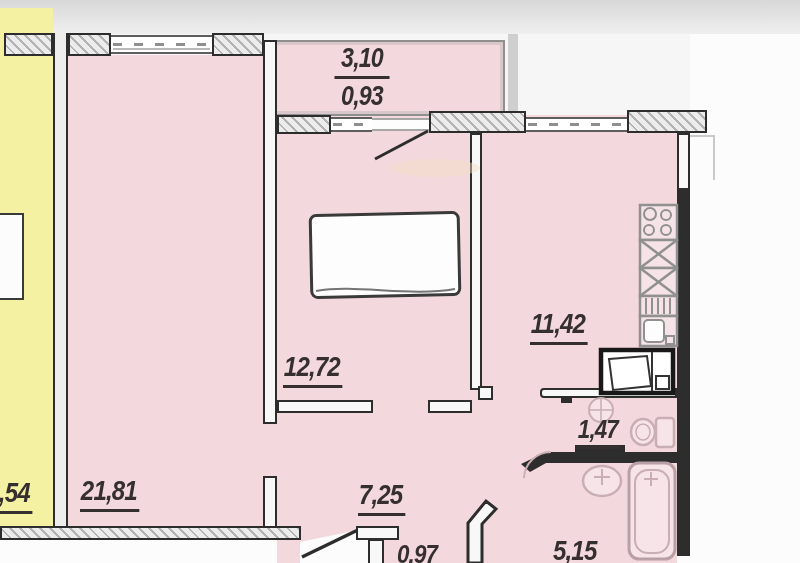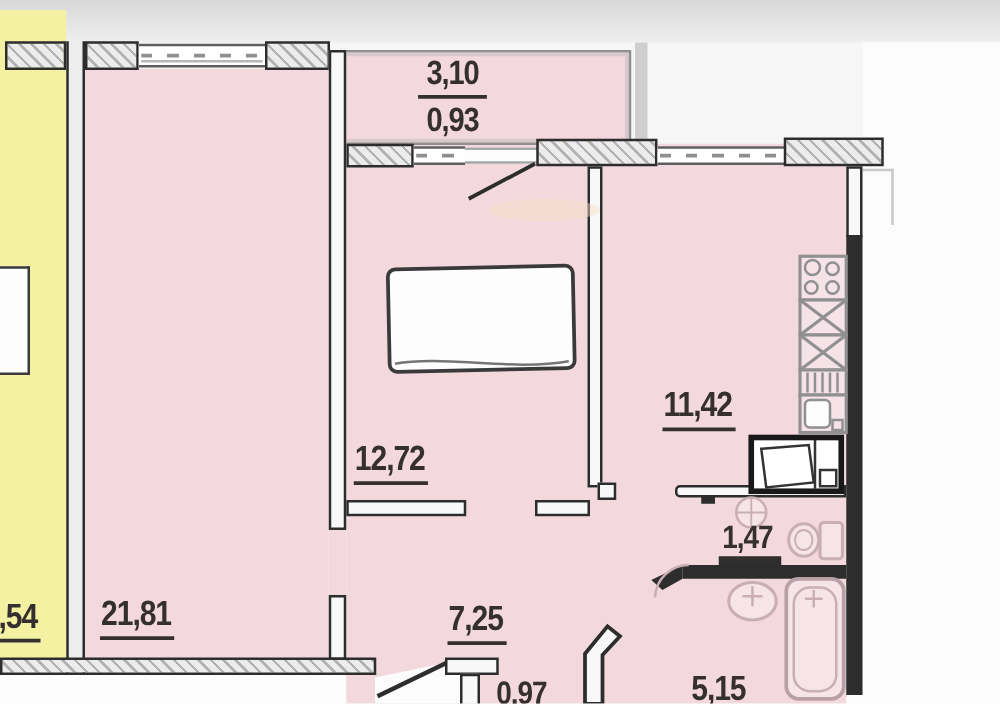--- a/index.html
+++ b/index.html
@@ -1,18 +1,18 @@
 <!DOCTYPE html>
 <html><head>
 <meta charset="utf-8">
 <style>
   * { box-sizing: border-box; margin: 0; padding: 0; }
   html,body { background:#ffffff; }
   .plan { position:relative; width:800px; height:563px; overflow:hidden;
-          background:#f6f6f6; font-family:"Liberation Sans", sans-serif; }
+          background:#f6f6f6; font-family:"Liberation Sans", sans-serif;font-style:italic; }
   .abs  { position:absolute; }
   .room { position:absolute; background:#f3d9de; }
   .hatch{ position:absolute; border:2.5px solid #2d2d2d;
           background:repeating-linear-gradient(45deg,#ececec 0 5px,#b3b3b3 5px 7px); }
   .wall { position:absolute; background:#2d2d2d; }
   .part { position:absolute; background:#f8f8f8; border:2.5px solid #2d2d2d; }
   .dwall{ position:absolute; background:#ededed;
           border-left:2.5px solid #2d2d2d; border-right:2.5px solid #2d2d2d; }
   .win  { position:absolute; background:#ffffff;
           border-top:2.5px solid #5e5e5e; border-bottom:2.5px solid #5e5e5e; }

